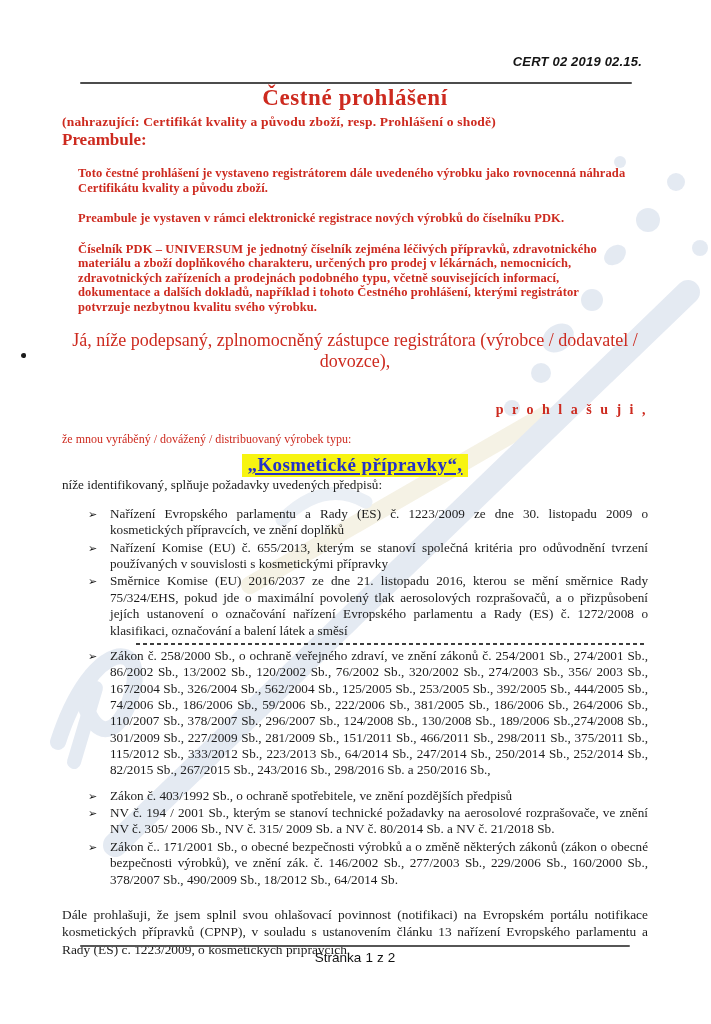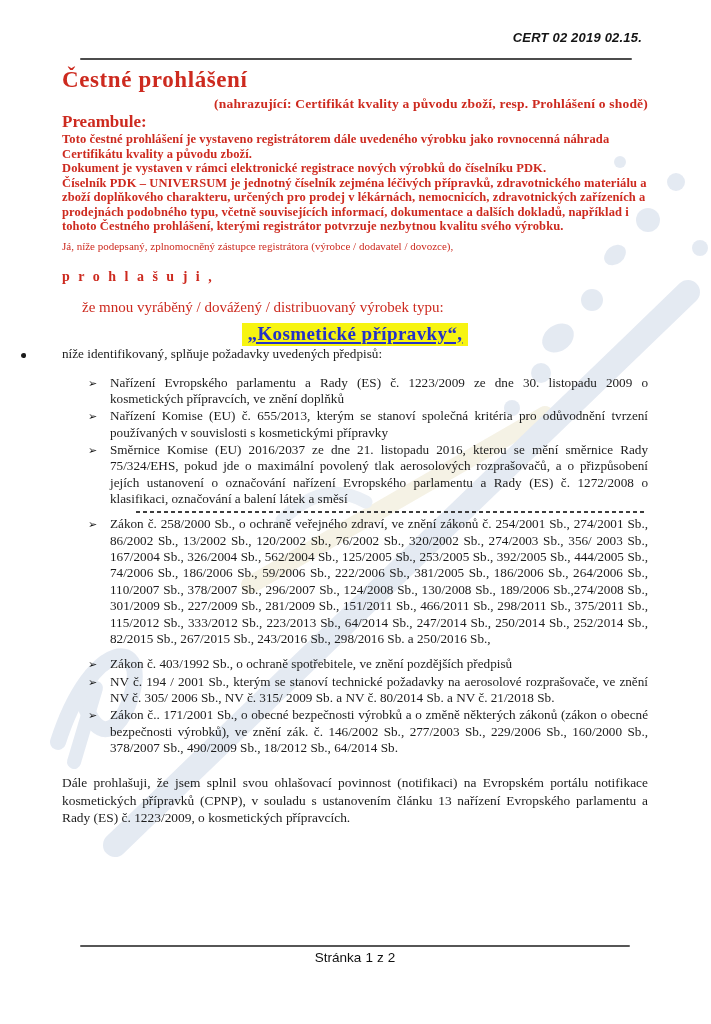--- a/index.html
+++ b/index.html
@@ -12,46 +12,46 @@
   html,body{margin:0;padding:0;}
   body{
     width:711px;height:1024px;
     background:#ffffff;
     font-family:"Liberation Serif",serif;
     color:var(--ink);
     position:relative;
     overflow:hidden;
   }
   .watermark{position:absolute;inset:0;z-index:0;pointer-events:none;}
-  .page-content{position:relative;z-index:1;padding:30px 63px 0 62px;}
+  .page-content{position:relative;z-index:1;padding:54px 63px 0 62px;}
 
   .doc-ref{
     text-align:right;
     font-family:"Liberation Sans",sans-serif;
     font-style:italic;font-weight:700;
     font-size:13px;color:#141414;
     padding-right:6px;letter-spacing:.2px;
   }
   .top-rule{height:2px;background:#4c4c4c;margin:13px 16px 0 18px;border-radius:1px;}
 
   .title{
     color:var(--red);font-weight:700;font-size:23px;
-    margin-top:7px;letter-spacing:.6px;
+    text-align:center;margin-top:1px;letter-spacing:.6px;
   }
   .subtitle{
     color:var(--red);font-weight:700;font-size:13.5px;
-    text-align:right;margin-top:3px;letter-spacing:.2px;
+    text-align:left;margin-top:3px;letter-spacing:.2px;
   }
 
   .preamble-heading{color:var(--red);font-weight:700;font-size:17px;}
-  .preamble p{color:var(--red);font-weight:700;font-size:12.5px;line-height:1.16;margin:0;letter-spacing:.1px;}
+  .preamble p{color:var(--red);font-weight:700;font-size:12.5px;line-height:1.16;margin:16px;letter-spacing:.1px;}
 
-  .intro-line{color:var(--red);text-align:left;font-size:11px;margin-top:6px;}
-  .verb-line{color:var(--red);font-weight:700;text-align:left;font-size:14px;letter-spacing:2.5px;margin-top:17px;}
-  .product-intro{color:var(--red);font-size:15px;margin-top:14px;margin-left:20px;}
+  .intro-line{color:var(--red);text-align:center;font-size:18px;margin-top:6px;}
+  .verb-line{color:var(--red);font-weight:700;text-align:right;font-size:14px;letter-spacing:2.5px;margin-top:30px;}
+  .product-intro{color:var(--red);font-size:12px;margin-top:14px;}
   .product-type-wrap{text-align:center;margin-top:7px;}
   .product-type{
     display:inline-block;background:var(--hl);color:var(--blue);
     font-weight:700;font-size:19px;padding:0 5px 1px 5px;
     text-decoration:underline;text-decoration-thickness:2px;text-underline-offset:2px;
     letter-spacing:.4px;
   }
   .requirements-line{font-size:13.2px;}
 
   .reg-list{margin-top:13px;padding-left:26px;}
@@ -110,21 +110,21 @@
 
   <div class="doc-ref">CERT 02 2019 02.15.</div>
   <div class="top-rule"></div>
 
   <div class="title">Čestné prohlášení</div>
   <div class="subtitle">(nahrazující: Certifikát kvality a původu zboží, resp. Prohlášení o shodě)</div>
 
   <div class="preamble-heading">Preambule:</div>
   <div class="preamble">
     <p>Toto čestné prohlášení je vystaveno registrátorem dále uvedeného výrobku jako rovnocenná náhrada Certifikátu kvality a původu zboží.</p>
-    <p>Dokument je vystaven v rámci elektronické registrace nových výrobků do číselníku PDK.</p>
+    <p>Preambule je vystaven v rámci elektronické registrace nových výrobků do číselníku PDK.</p>
     <p>Číselník PDK – UNIVERSUM je jednotný číselník zejména léčivých přípravků, zdravotnického materiálu a zboží doplňkového charakteru, určených pro prodej v lékárnách, nemocnicích, zdravotnických zařízeních a prodejnách podobného typu, včetně souvisejících informací, dokumentace a dalších dokladů, například i tohoto Čestného prohlášení, kterými registrátor potvrzuje nezbytnou kvalitu svého výrobku.</p>
   </div>
 
   <div class="intro-line">Já, níže podepsaný, zplnomocněný zástupce registrátora (výrobce / dodavatel / dovozce),</div>
   <div class="verb-line">p r o h l a š u j i ,</div>
   <div class="product-intro">že mnou vyráběný / dovážený / distribuovaný výrobek typu:</div>
   <div class="product-type-wrap">
     <span class="product-type">„Kosmetické přípravky“,</span>
   </div>
   <div class="requirements-line">níže identifikovaný, splňuje požadavky uvedených předpisů:</div>

